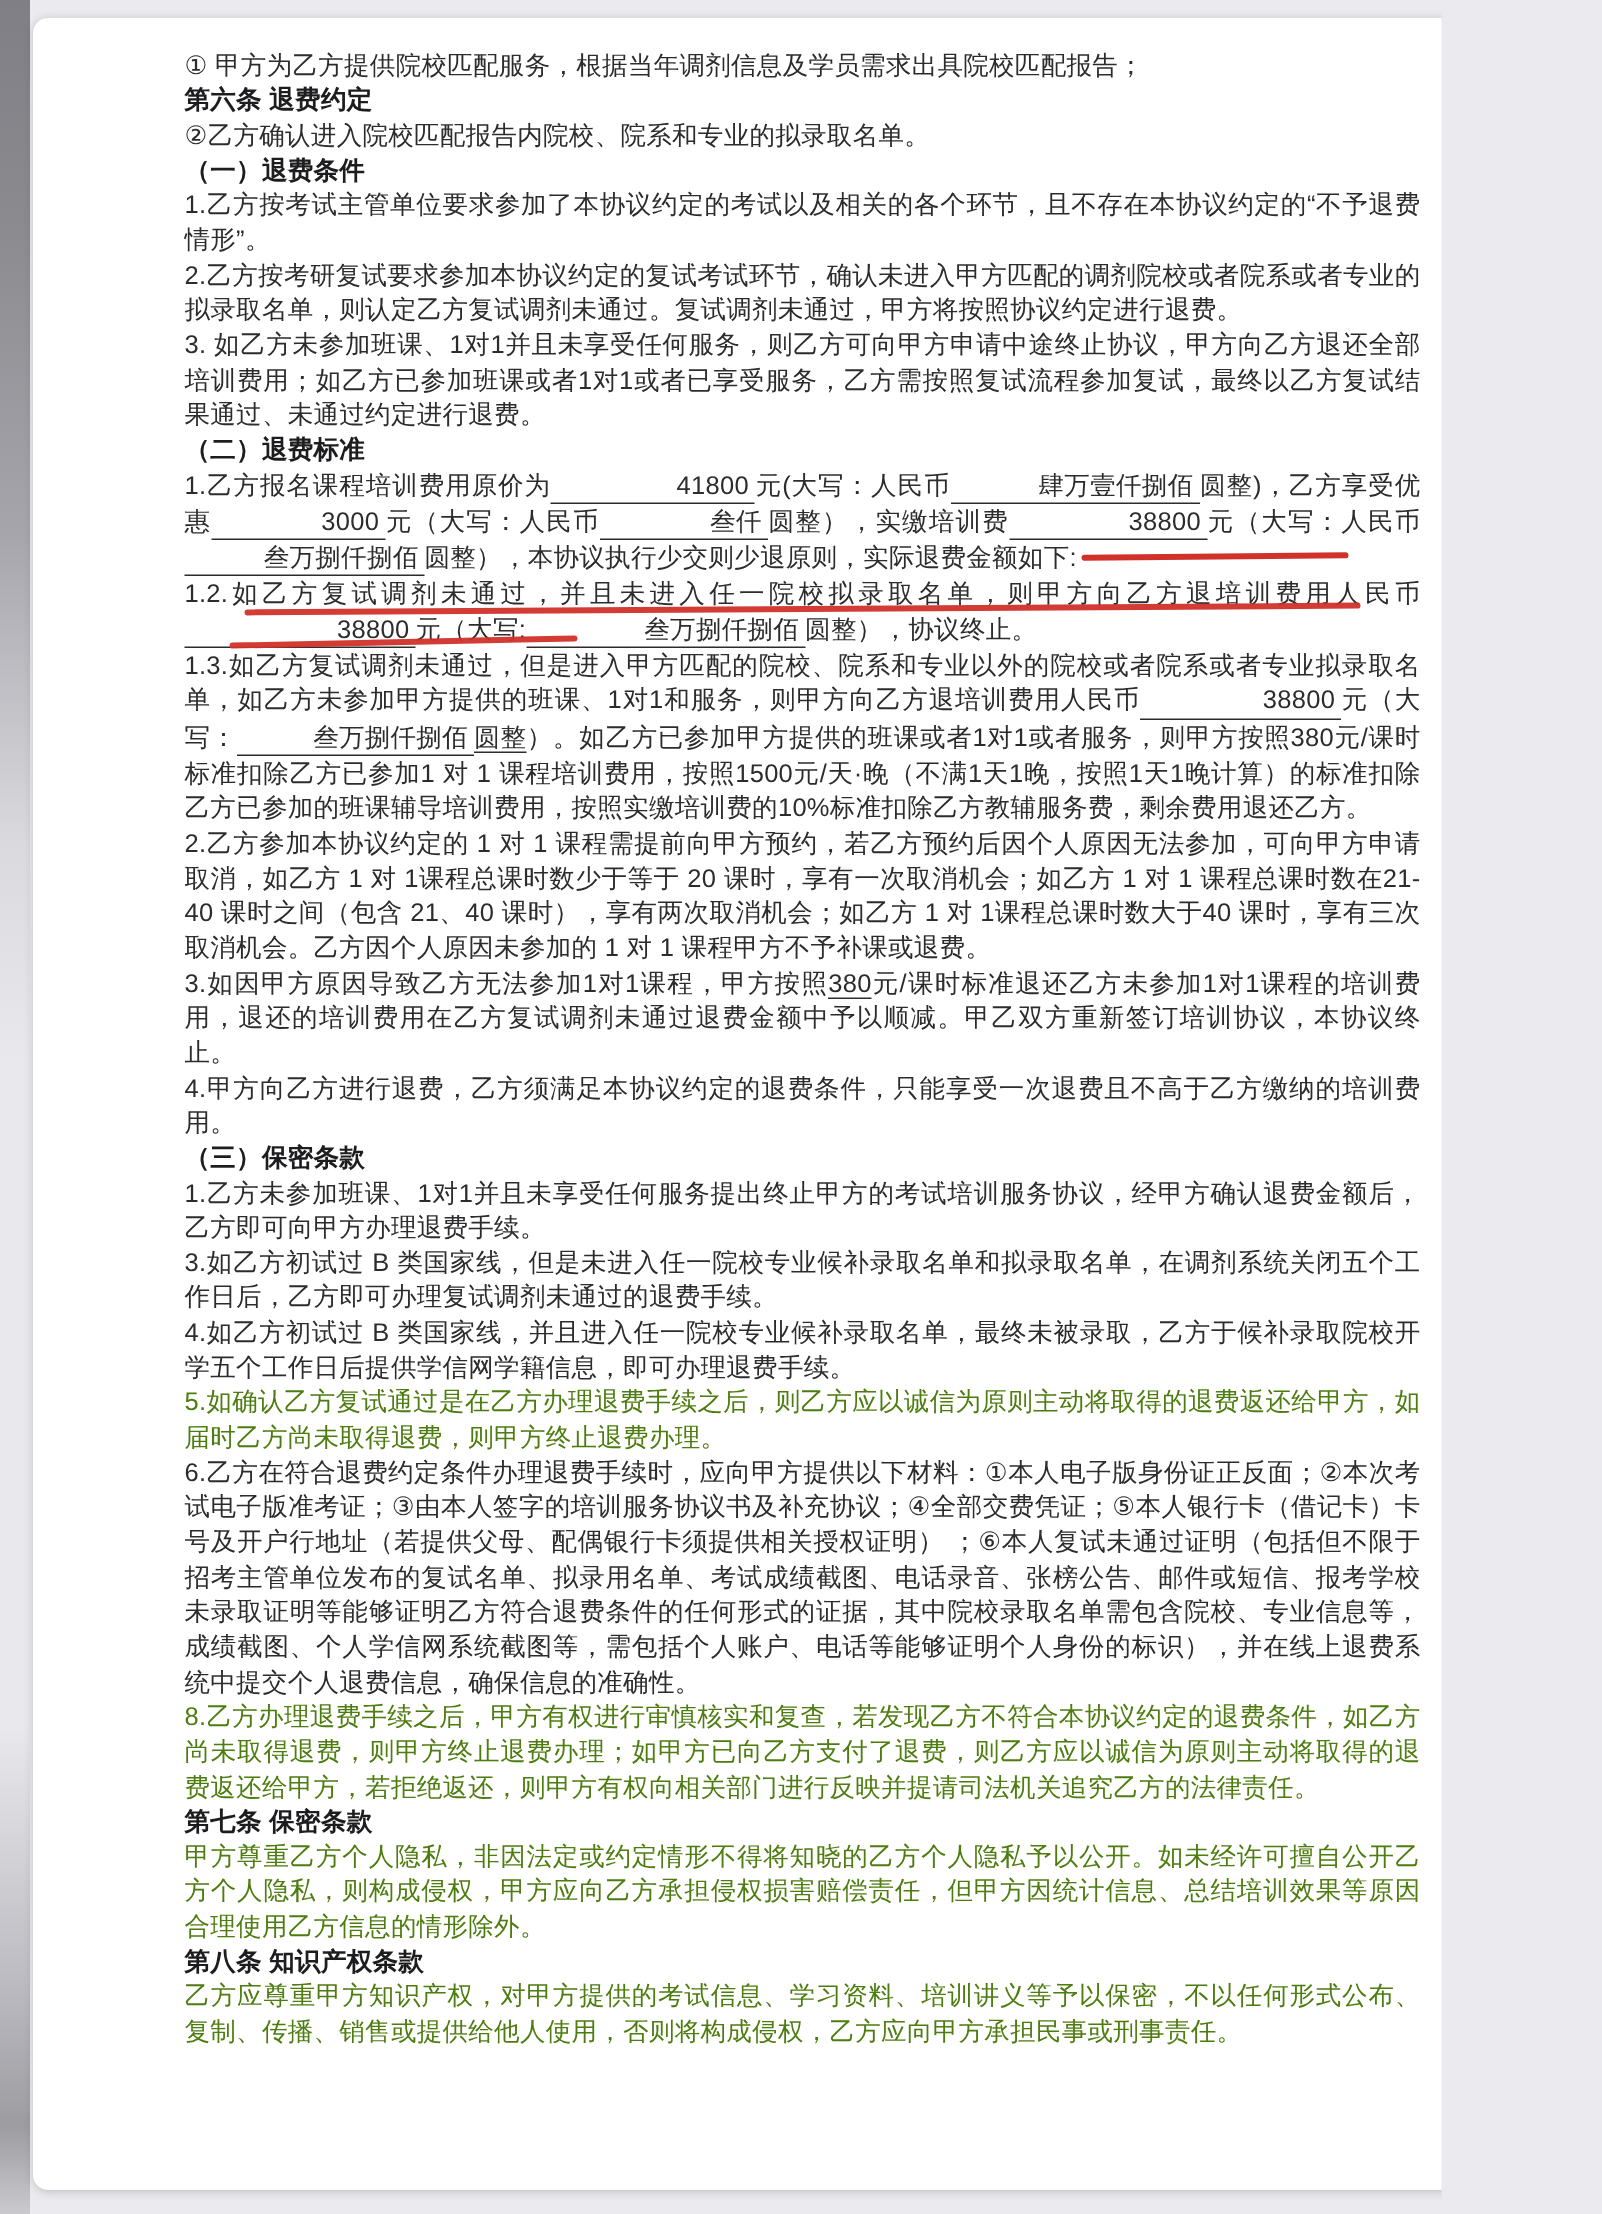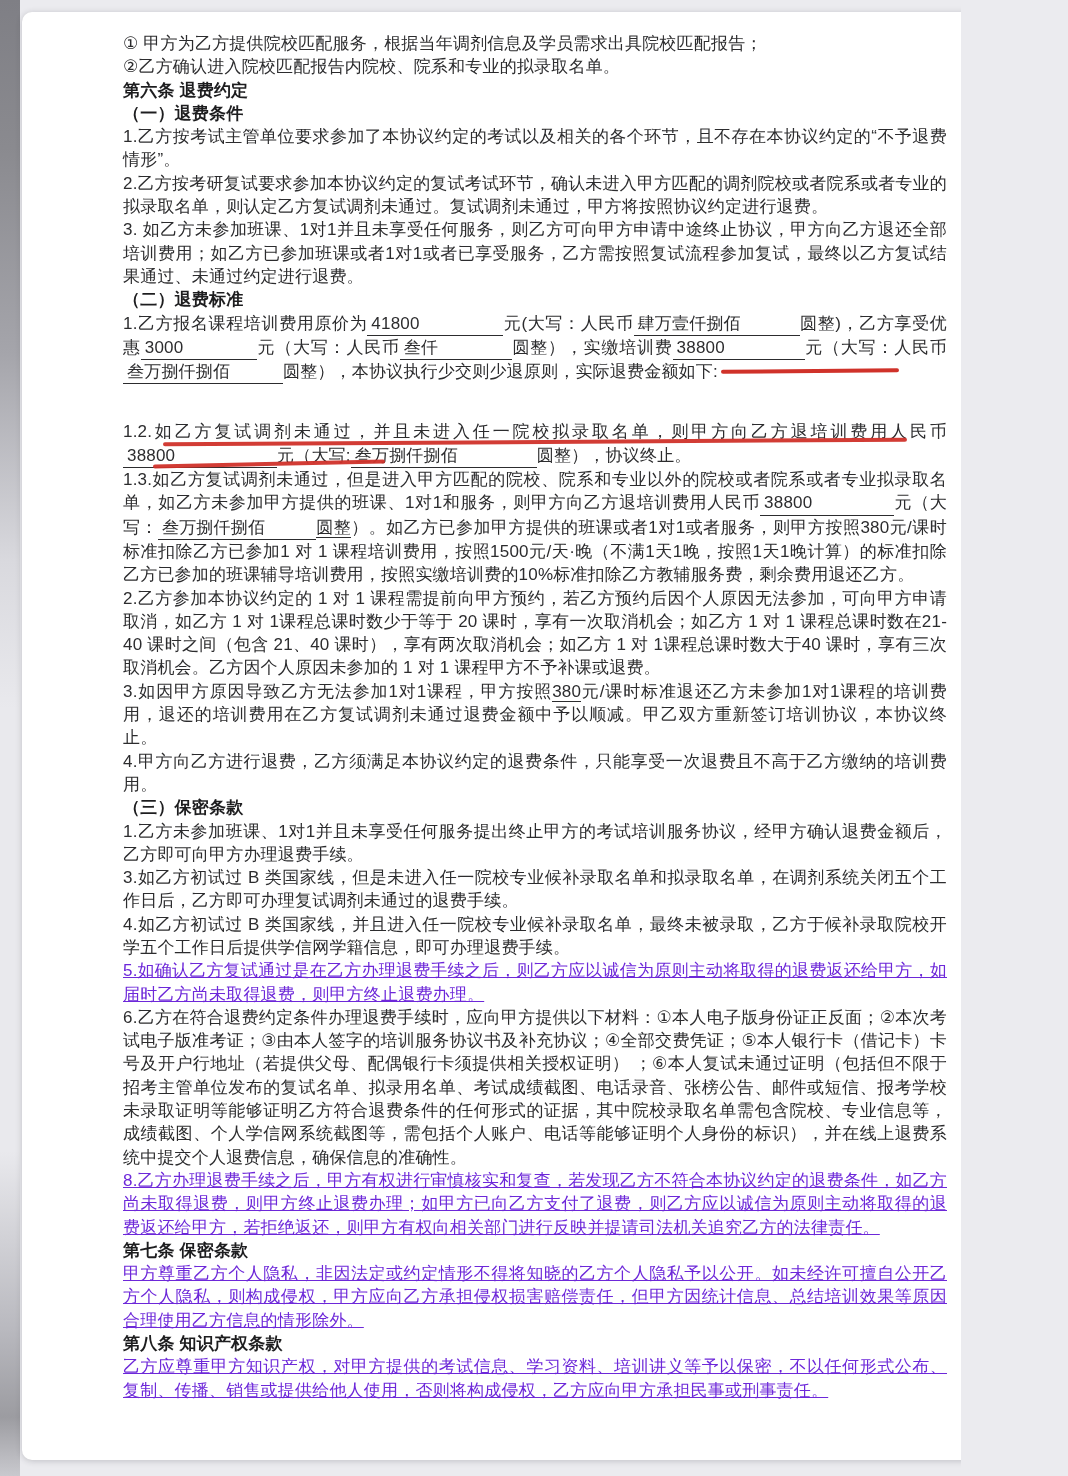--- a/index.html
+++ b/index.html
@@ -32,25 +32,25 @@
   p.para{
     margin:0;
     font-size:17px;
     line-height:23.3px;
     color:#2c2c2e;
     letter-spacing:0.2px;
     text-align:justify;
   }
   p.heading{font-weight:bold;color:#1d1d1f;}
   p.strong{font-weight:bold;color:#262628;}
-  p.light{color:#6d28d9;text-decoration:underline;}
+  p.light{color:#4d7c0f;}
   span.blank{
     display:inline-block;
     min-width:90px;
-    text-align:left;
+    text-align:right;
     border-bottom:1.6px solid #2c2c2e;
     padding:0 4px;
   }
   span.und{border-bottom:1.6px solid #2c2c2e;}
   span.redline{
     display:inline-block;height:4px;background:#d0322a;
     vertical-align:4px;margin-left:3px;
     transform:rotate(-0.5deg);border-radius:2px;
   }
   .red-stroke{
@@ -65,29 +65,29 @@
   }
 </style>
 </head>
 <body>
 
 <div class="stage">
   <div class="left-band"></div>
   <div class="page">
     <div class="content" id="doc-content">
         <p class="para normal">① 甲方为乙方提供院校匹配服务，根据当年调剂信息及学员需求出具院校匹配报告；</p>
+        <p class="para heading">第六条 退费约定</p>
         <p class="para normal">②乙方确认进入院校匹配报告内院校、院系和专业的拟录取名单。</p>
-        <p class="para heading">第六条 退费约定</p>
         <p class="para heading">（一）退费条件</p>
         <p class="para normal">1.乙方按考试主管单位要求参加了本协议约定的考试以及相关的各个环节，且不存在本协议约定的“不予退费情形”。</p>
         <p class="para normal">2.乙方按考研复试要求参加本协议约定的复试考试环节，确认未进入甲方匹配的调剂院校或者院系或者专业的拟录取名单，则认定乙方复试调剂未通过。复试调剂未通过，甲方将按照协议约定进行退费。</p>
         <p class="para normal">3. 如乙方未参加班课、1对1并且未享受任何服务，则乙方可向甲方申请中途终止协议，甲方向乙方退还全部培训费用；如乙方已参加班课或者1对1或者已享受服务，乙方需按照复试流程参加复试，最终以乙方复试结果通过、未通过约定进行退费。</p>
         <p class="para heading">（二）退费标准</p>
         <p class="para normal">1.乙方报名课程培训费用原价为<span class="blank" style="min-width: 128px;">41800</span>元(大写：人民币<span class="blank" style="min-width: 158px;">肆万壹仟捌佰</span>圆整)，乙方享受优惠<span class="blank" style="min-width: 108px;">3000</span>元（大写：人民币<span class="blank" style="min-width: 104px;">叁仟</span>圆整），实缴培训费<span class="blank" style="min-width: 124px;">38800</span>元（大写：人民币<span class="blank" style="min-width: 152px;">叁万捌仟捌佰</span>圆整），本协议执行少交则少退原则，实际退费金额如下:<span class="redline" style="width: 178px;"></span></p>
-        <p class="para normal" style="position: relative; margin-top: 36px;">1.2.如乙方复试调剂未通过，并且未进入任一院校拟录取名单，则甲方向乙方退培训费用人民币<span class="blank" style="min-width: 146px;">38800</span>元（大写:<span class="blank" style="min-width: 178px;">叁万捌仟捌佰</span>圆整），协议终止。<span class="red-stroke s1"></span><span class="red-stroke s2"></span></p>
+        <p class="para normal" style="position: relative;">1.2.如乙方复试调剂未通过，并且未进入任一院校拟录取名单，则甲方向乙方退培训费用人民币<span class="blank" style="min-width: 146px;">38800</span>元（大写:<span class="blank" style="min-width: 178px;">叁万捌仟捌佰</span>圆整），协议终止。<span class="red-stroke s1"></span><span class="red-stroke s2"></span></p>
         <p class="para normal">1.3.如乙方复试调剂未通过，但是进入甲方匹配的院校、院系和专业以外的院校或者院系或者专业拟录取名单，如乙方未参加甲方提供的班课、1对1和服务，则甲方向乙方退培训费用人民币<span class="blank" style="min-width: 126px;">38800</span>元（大写：<span class="blank" style="min-width: 150px;">叁万捌仟捌佰</span><span class="und">圆整</span>）。如乙方已参加甲方提供的班课或者1对1或者服务，则甲方按照380元/课时标准扣除乙方已参加1 对 1 课程培训费用，按照1500元/天·晚（不满1天1晚，按照1天1晚计算）的标准扣除乙方已参加的班课辅导培训费用，按照实缴培训费的10%标准扣除乙方教辅服务费，剩余费用退还乙方。</p>
         <p class="para normal">2.乙方参加本协议约定的 1 对 1 课程需提前向甲方预约，若乙方预约后因个人原因无法参加，可向甲方申请取消，如乙方 1 对 1课程总课时数少于等于 20 课时，享有一次取消机会；如乙方 1 对 1 课程总课时数在21-40 课时之间（包含 21、40 课时），享有两次取消机会；如乙方 1 对 1课程总课时数大于40 课时，享有三次取消机会。乙方因个人原因未参加的 1 对 1 课程甲方不予补课或退费。</p>
         <p class="para normal">3.如因甲方原因导致乙方无法参加1对1课程，甲方按照<span class="und">380</span>元/课时标准退还乙方未参加1对1课程的培训费用，退还的培训费用在乙方复试调剂未通过退费金额中予以顺减。甲乙双方重新签订培训协议，本协议终止。</p>
         <p class="para normal">4.甲方向乙方进行退费，乙方须满足本协议约定的退费条件，只能享受一次退费且不高于乙方缴纳的培训费用。</p>
         <p class="para heading">（三）保密条款</p>
         <p class="para normal">1.乙方未参加班课、1对1并且未享受任何服务提出终止甲方的考试培训服务协议，经甲方确认退费金额后，乙方即可向甲方办理退费手续。</p>
         <p class="para normal">3.如乙方初试过 B 类国家线，但是未进入任一院校专业候补录取名单和拟录取名单，在调剂系统关闭五个工作日后，乙方即可办理复试调剂未通过的退费手续。</p>
         <p class="para normal">4.如乙方初试过 B 类国家线，并且进入任一院校专业候补录取名单，最终未被录取，乙方于候补录取院校开学五个工作日后提供学信网学籍信息，即可办理退费手续。</p>
         <p class="para light">5.如确认乙方复试通过是在乙方办理退费手续之后，则乙方应以诚信为原则主动将取得的退费返还给甲方，如届时乙方尚未取得退费，则甲方终止退费办理。</p>
         <p class="para normal">6.乙方在符合退费约定条件办理退费手续时，应向甲方提供以下材料：①本人电子版身份证正反面；②本次考试电子版准考证；③由本人签字的培训服务协议书及补充协议；④全部交费凭证；⑤本人银行卡（借记卡）卡号及开户行地址（若提供父母、配偶银行卡须提供相关授权证明） ；⑥本人复试未通过证明（包括但不限于招考主管单位发布的复试名单、拟录用名单、考试成绩截图、电话录音、张榜公告、邮件或短信、报考学校未录取证明等能够证明乙方符合退费条件的任何形式的证据，其中院校录取名单需包含院校、专业信息等，成绩截图、个人学信网系统截图等，需包括个人账户、电话等能够证明个人身份的标识），并在线上退费系统中提交个人退费信息，确保信息的准确性。</p>

